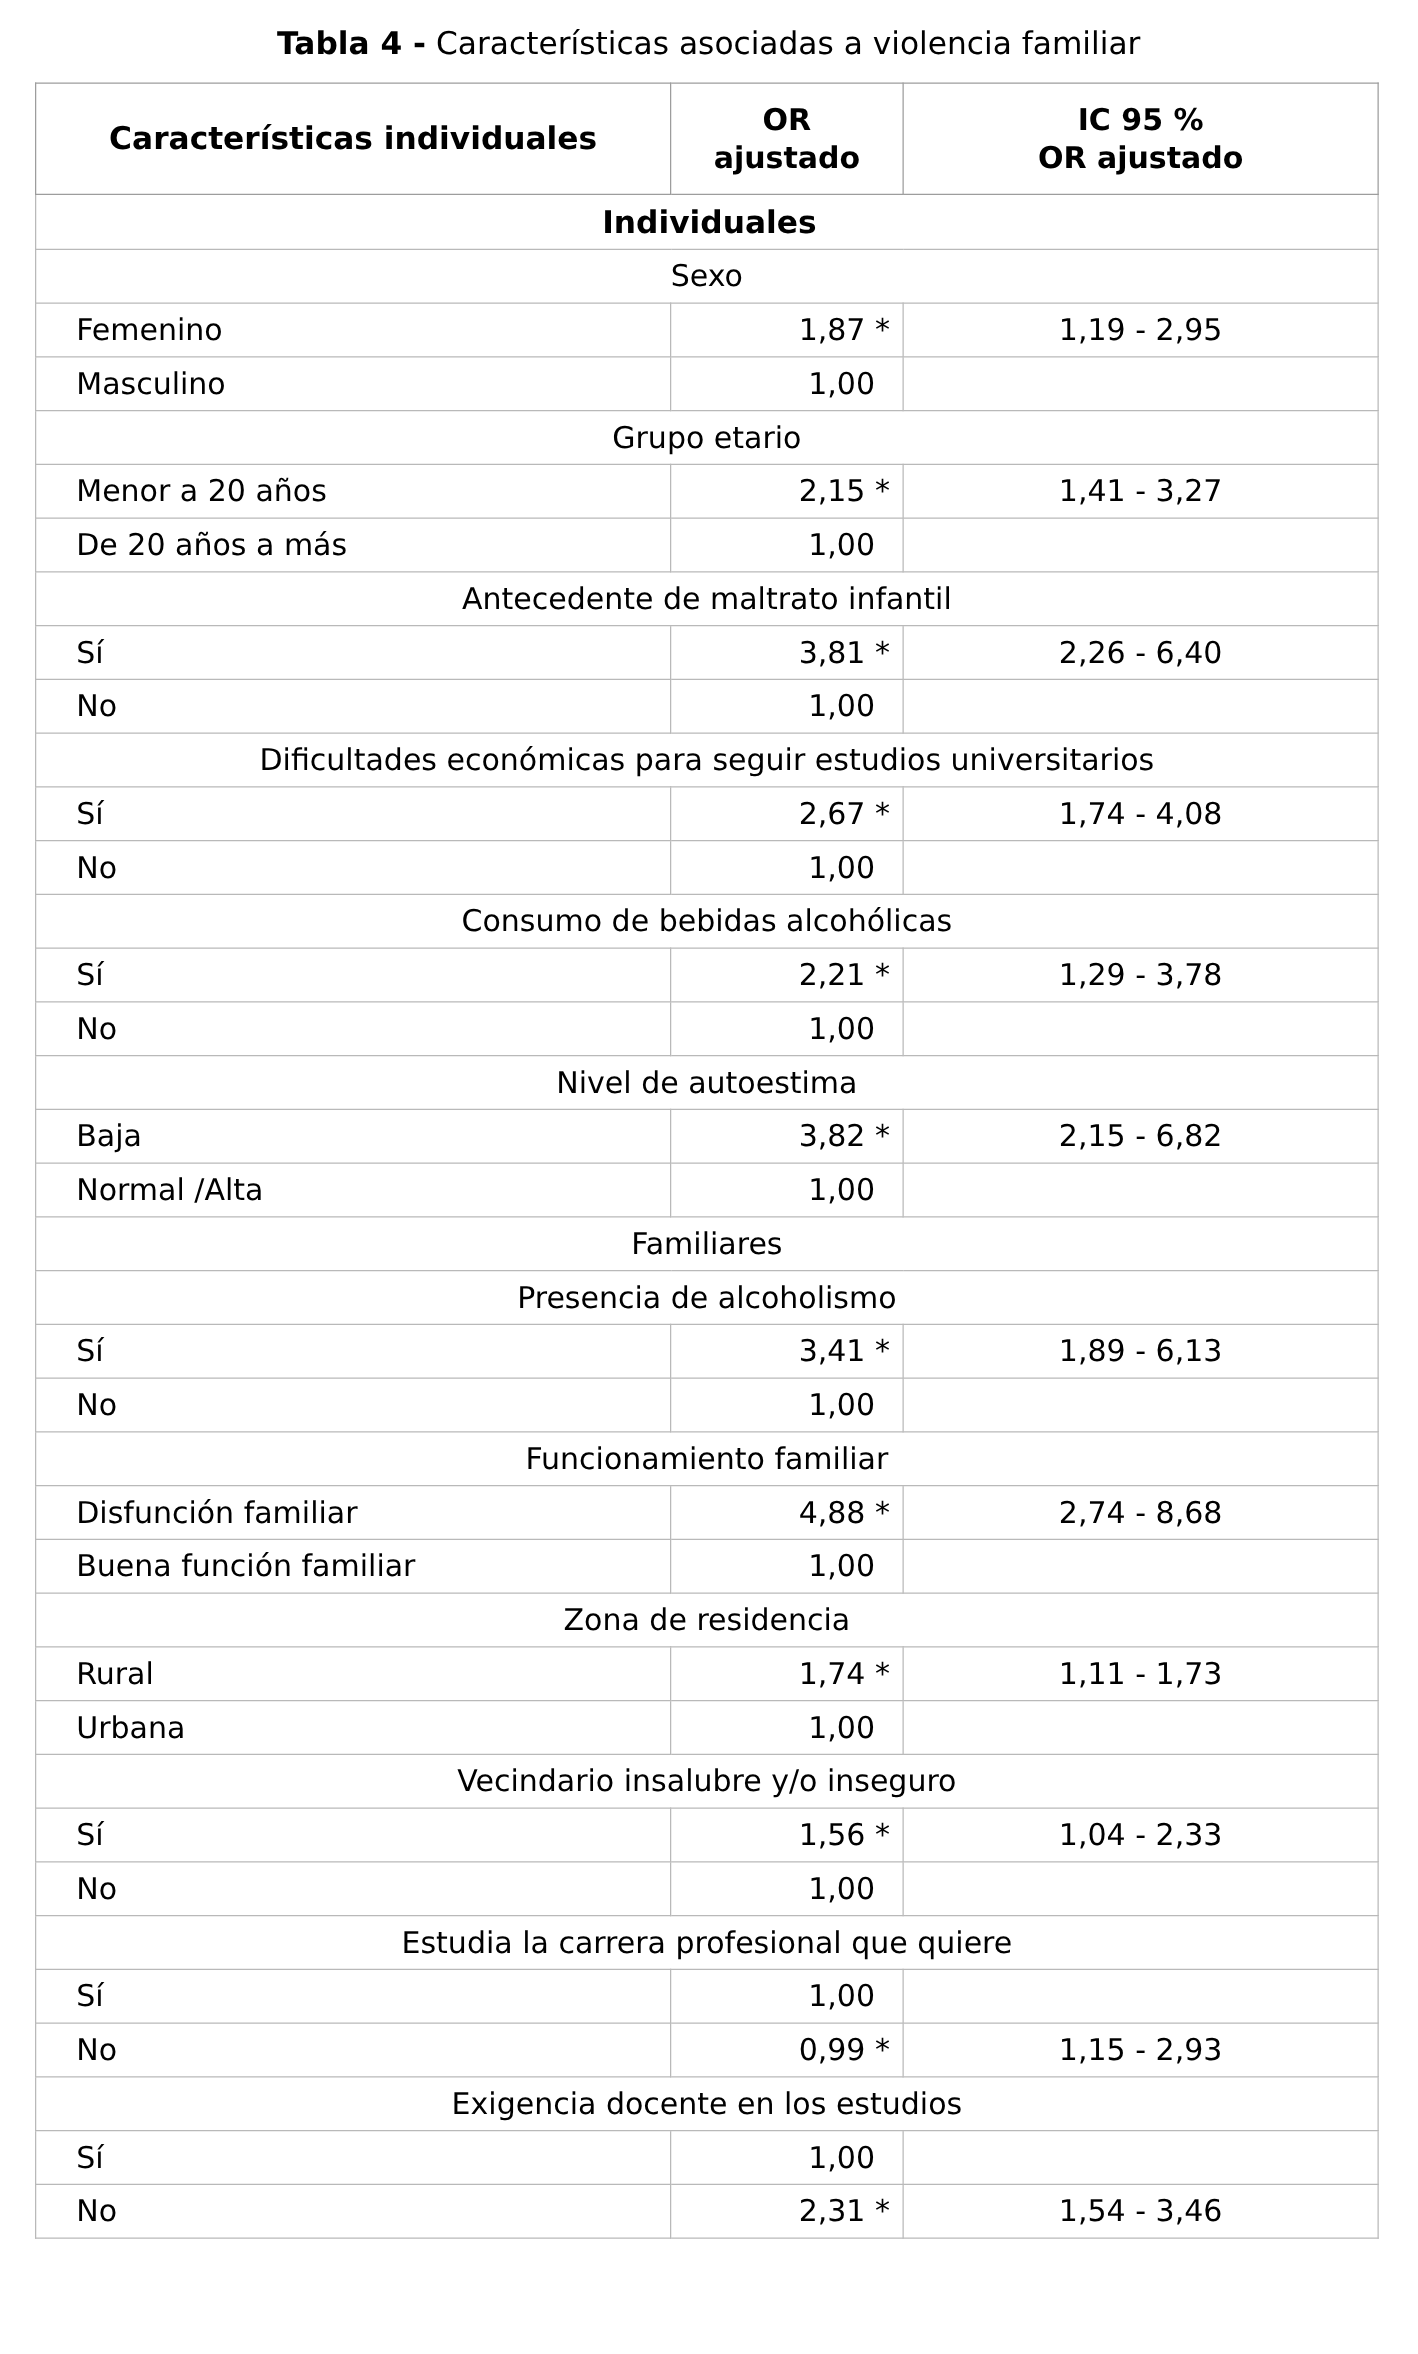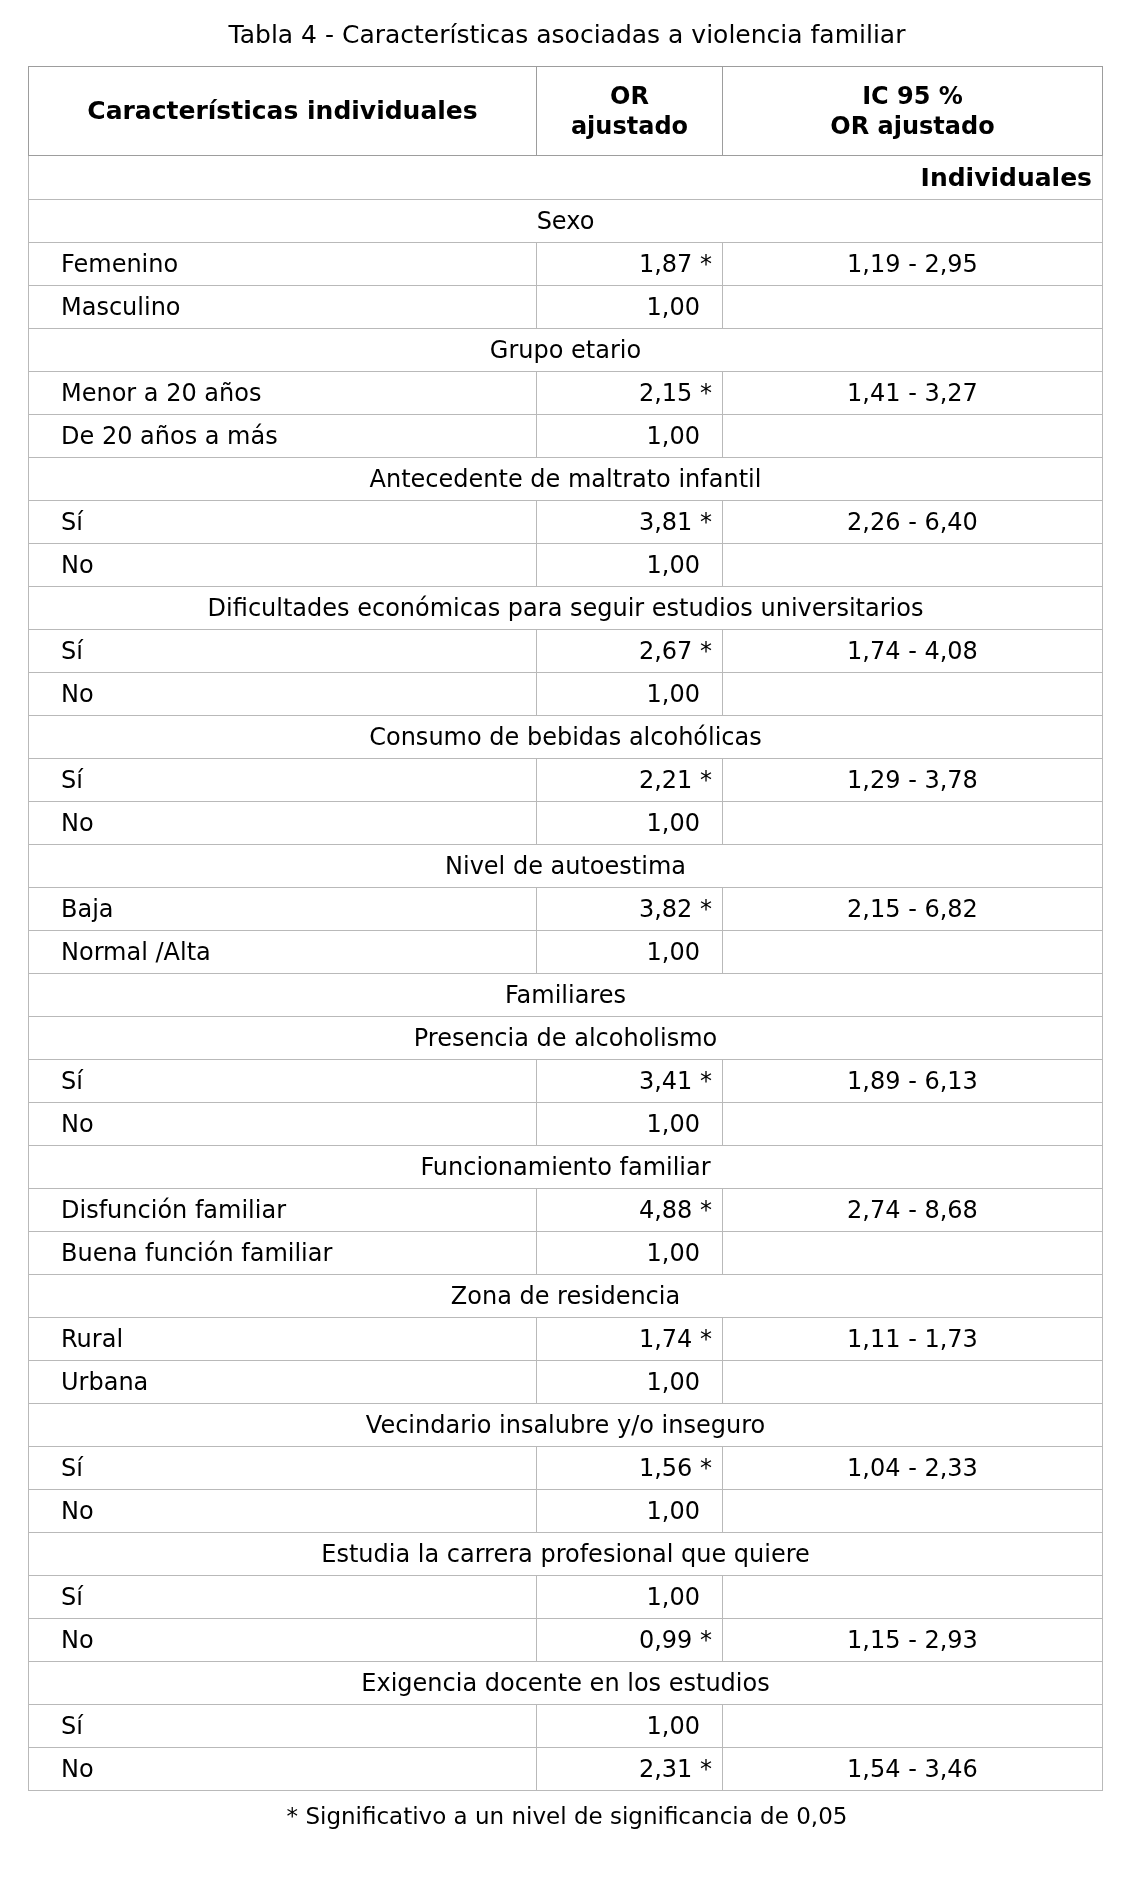--- a/index.html
+++ b/index.html
@@ -17,21 +17,21 @@
     box-sizing: border-box;
     padding: 10px 28px 20px 28px;
   }
   .caption {
     text-align: center;
     font-size: 25px;
     margin: 10px 0 16px 0;
     line-height: 1.2;
   }
   .caption .caption-label {
-    font-weight: normal;
+    font-weight: bold;
   }
   table {
     border-collapse: collapse;
     width: 1074px;
     table-layout: fixed;
     font-size: 23px;
   }
   col.c1 { width: 508px; }
   col.c2 { width: 186px; }
   col.c3 { width: 380px; }
@@ -48,21 +48,21 @@
     text-align: center;
     font-size: 24px;
     padding: 14px 8px;
   }
   thead th.head-char {
     font-size: 25px;
   }
   tr.section td {
     font-weight: bold;
     font-size: 25px;
-    text-align: right;
+    text-align: center;
     padding-left: 14px;
   }
   tr.section-plain td {
     font-weight: normal;
     text-align: left;
     padding-left: 14px;
     font-size: 24px;
   }
   tr.group td {
     text-align: center;
@@ -280,14 +280,13 @@
           <td class="ci"></td>
         </tr>
         <tr class="data">
           <td class="label">No</td>
           <td class="or star">2,31 *</td>
           <td class="ci">1,54 - 3,46</td>
         </tr>
       </tbody>
   </table>
 
-  <div class="footnote">* Significativo a un nivel de significancia de 0,05</div>
 </div>
 
 </body></html>

